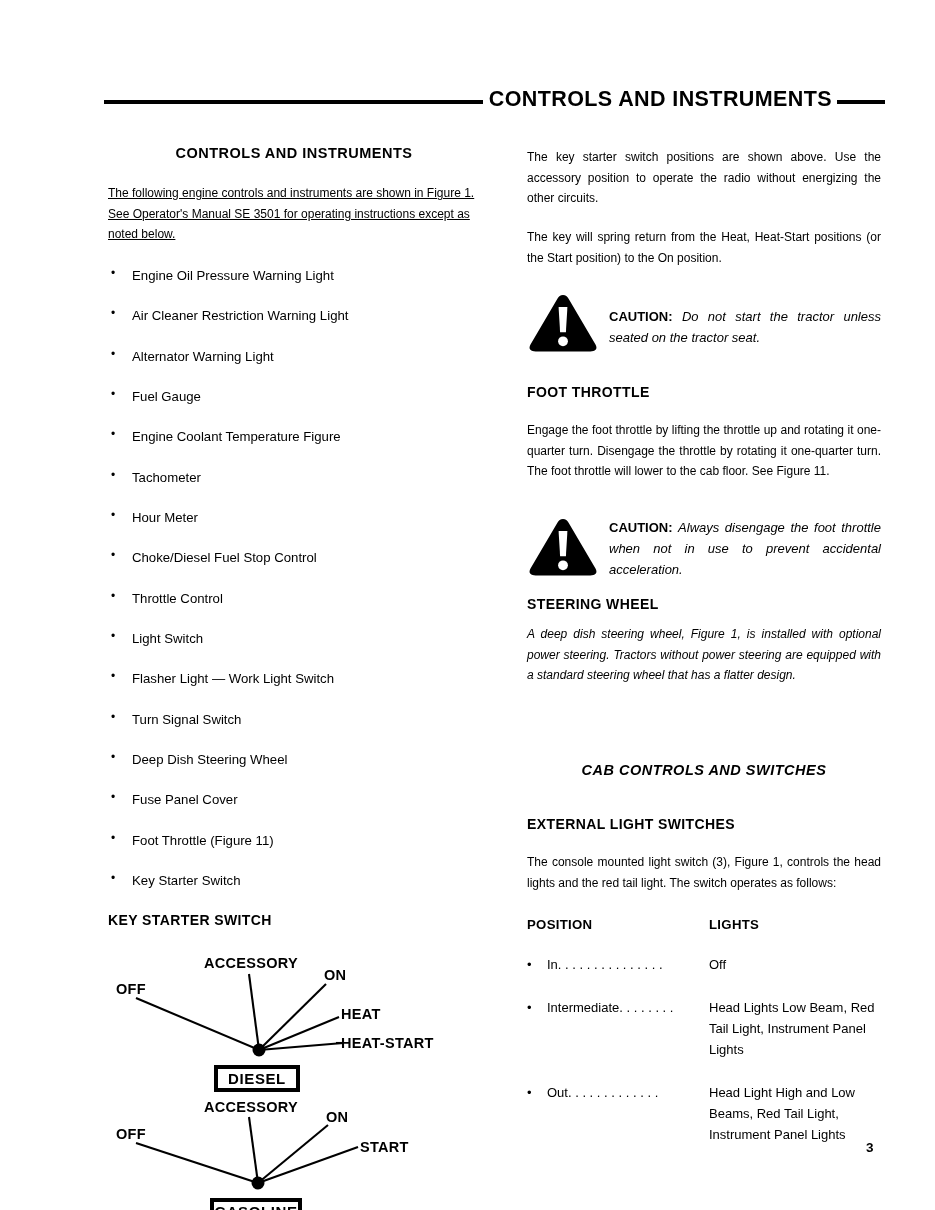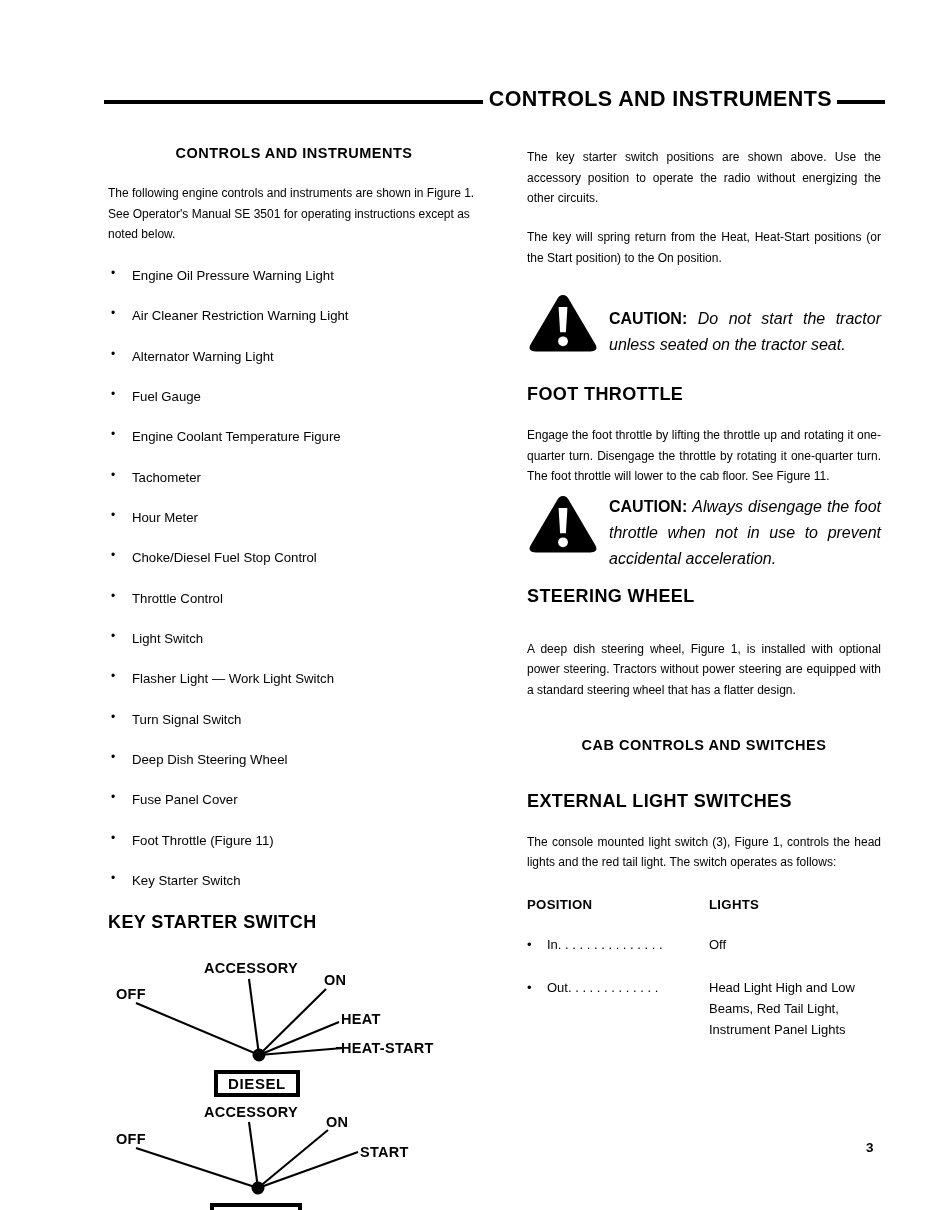--- a/index.html
+++ b/index.html
@@ -69,34 +69,35 @@
   }
 
   .section-title-center {
     text-align: center;
     font-size: 14.5px;
     font-weight: bold;
     letter-spacing: 0.5px;
     margin: 0 0 22px 0;
   }
   .section-title-left {
-    font-size: 18px;
+    font-size: 14px;
     font-weight: bold;
     letter-spacing: 0.4px;
     margin: 0;
   }
 
   p.body {
     font-size: 12px;
     line-height: 1.72;
     margin: 0;
     text-align: justify;
   }
   p.body.ragged {
     text-align: left;
+    text-decoration: underline;
   }
 
   
   ul.bullets {
     list-style: none;
     margin: 22px 0 0 0;
     padding: 0;
   }
   ul.bullets li {
     position: relative;
@@ -143,21 +144,21 @@
     margin: 0;
   }
   .caution-icon {
     flex: 0 0 auto;
     width: 72px;
     margin-right: 10px;
     margin-top: 2px;
   }
   .caution-body {
     flex: 1 1 auto;
-    font-size: 16px;
+    font-size: 13px;
     line-height: 1.62;
     padding-top: 16px;
     text-align: justify;
   }
   .caution-body .lead {
     font-weight: bold;
     font-style: normal;
   }
   .caution-body .ital {
     font-style: italic;
@@ -308,57 +309,61 @@
       <div class="caution-body">
         <span class="lead">CAUTION:</span>
         <span class="ital">Do not start the tractor unless seated on the tractor seat.</span>
       </div>
     </div>
 
     <h3 class="section-title-left" style="margin-top:26px;">FOOT THROTTLE</h3>
 
     <p class="body" style="margin-top:20px;">Engage the foot throttle by lifting the throttle up and rotating it one-quarter turn. Disengage the throttle by rotating it one-quarter turn. The foot throttle will lower to the cab floor. See Figure 11.</p>
 
-    <div class="caution" style="margin-top:4px;">
+    <div class="caution" style="margin-top:32px;">
       <div class="caution-icon">
         <svg width="72" height="62" viewBox="0 0 72 62">
           <path d="M36 3 C38.6 3 40.4 4.6 41.6 6.7 L68.5 52.4 C69.6 54.4 69.9 56.3 68.6 57.8 C67.5 59.1 65.6 59.4 63.4 59.4 L8.6 59.4 C6.4 59.4 4.5 59.1 3.4 57.8 C2.1 56.3 2.4 54.4 3.5 52.4 L30.4 6.7 C31.6 4.6 33.4 3 36 3 Z" fill="#000"></path>
           <path d="M31.6 15 L40.4 15 L38.9 40.2 L33.1 40.2 Z" fill="#fff"></path>
           <circle cx="36" cy="49.3" r="4.9" fill="#fff"></circle>
         </svg>
       </div>
       <div class="caution-body" style="padding-top:3px;">
         <span class="lead">CAUTION:</span>
         <span class="ital">Always disengage the foot throttle when not in use to prevent accidental acceleration.</span>
       </div>
     </div>
 
     <h3 class="section-title-left" style="margin-top:14px;">STEERING WHEEL</h3>
 
-    <p class="body" style="margin-top:32px;">A deep dish steering wheel, Figure 1, is installed with optional power steering. Tractors without power steering are equipped with a standard steering wheel that has a flatter design.</p>
-
-    <h2 class="section-title-center" style="margin-top:36px;">CAB CONTROLS AND SWITCHES</h2>
+    <p class="body" style="margin-top:12px;font-style:italic;">A deep dish steering wheel, Figure 1, is installed with optional power steering. Tractors without power steering are equipped with a standard steering wheel that has a flatter design.</p>
+
+    <h2 class="section-title-center" style="margin-top:76px;font-style:italic;">CAB CONTROLS AND SWITCHES</h2>
 
     <h3 class="section-title-left" style="margin-top:38px;">EXTERNAL LIGHT SWITCHES</h3>
 
     <p class="body" style="margin-top:20px;">The console mounted light switch (3), Figure 1, controls the head lights and the red tail light. The switch operates as follows:</p>
 
     <table class="pl-table" style="margin-top:24px;">
       <thead>
         <tr>
           <th class="pl-pos">POSITION</th>
           <th class="pl-lights">LIGHTS</th>
         </tr>
       </thead>
       <tbody>
         <tr>
           <td class="pl-pos"><span class="bul">•</span><span>In. . . . . . . . . . . . . . .</span></td>
           <td class="pl-lights">Off</td>
         </tr>
         <tr>
+          <td class="pl-pos"><span class="bul">•</span><span>Intermediate. . . . . . . .</span></td>
+          <td class="pl-lights">Head Lights Low Beam, Red Tail Light, Instrument Panel Lights</td>
+        </tr>
+        <tr>
           <td class="pl-pos"><span class="bul">•</span><span>Out. . . . . . . . . . . . .</span></td>
           <td class="pl-lights">Head Light High and Low Beams, Red Tail Light, Instrument Panel Lights</td>
         </tr>
       </tbody>
     </table>
 
   </div>
 
   <div class="page-number">3</div>
 

